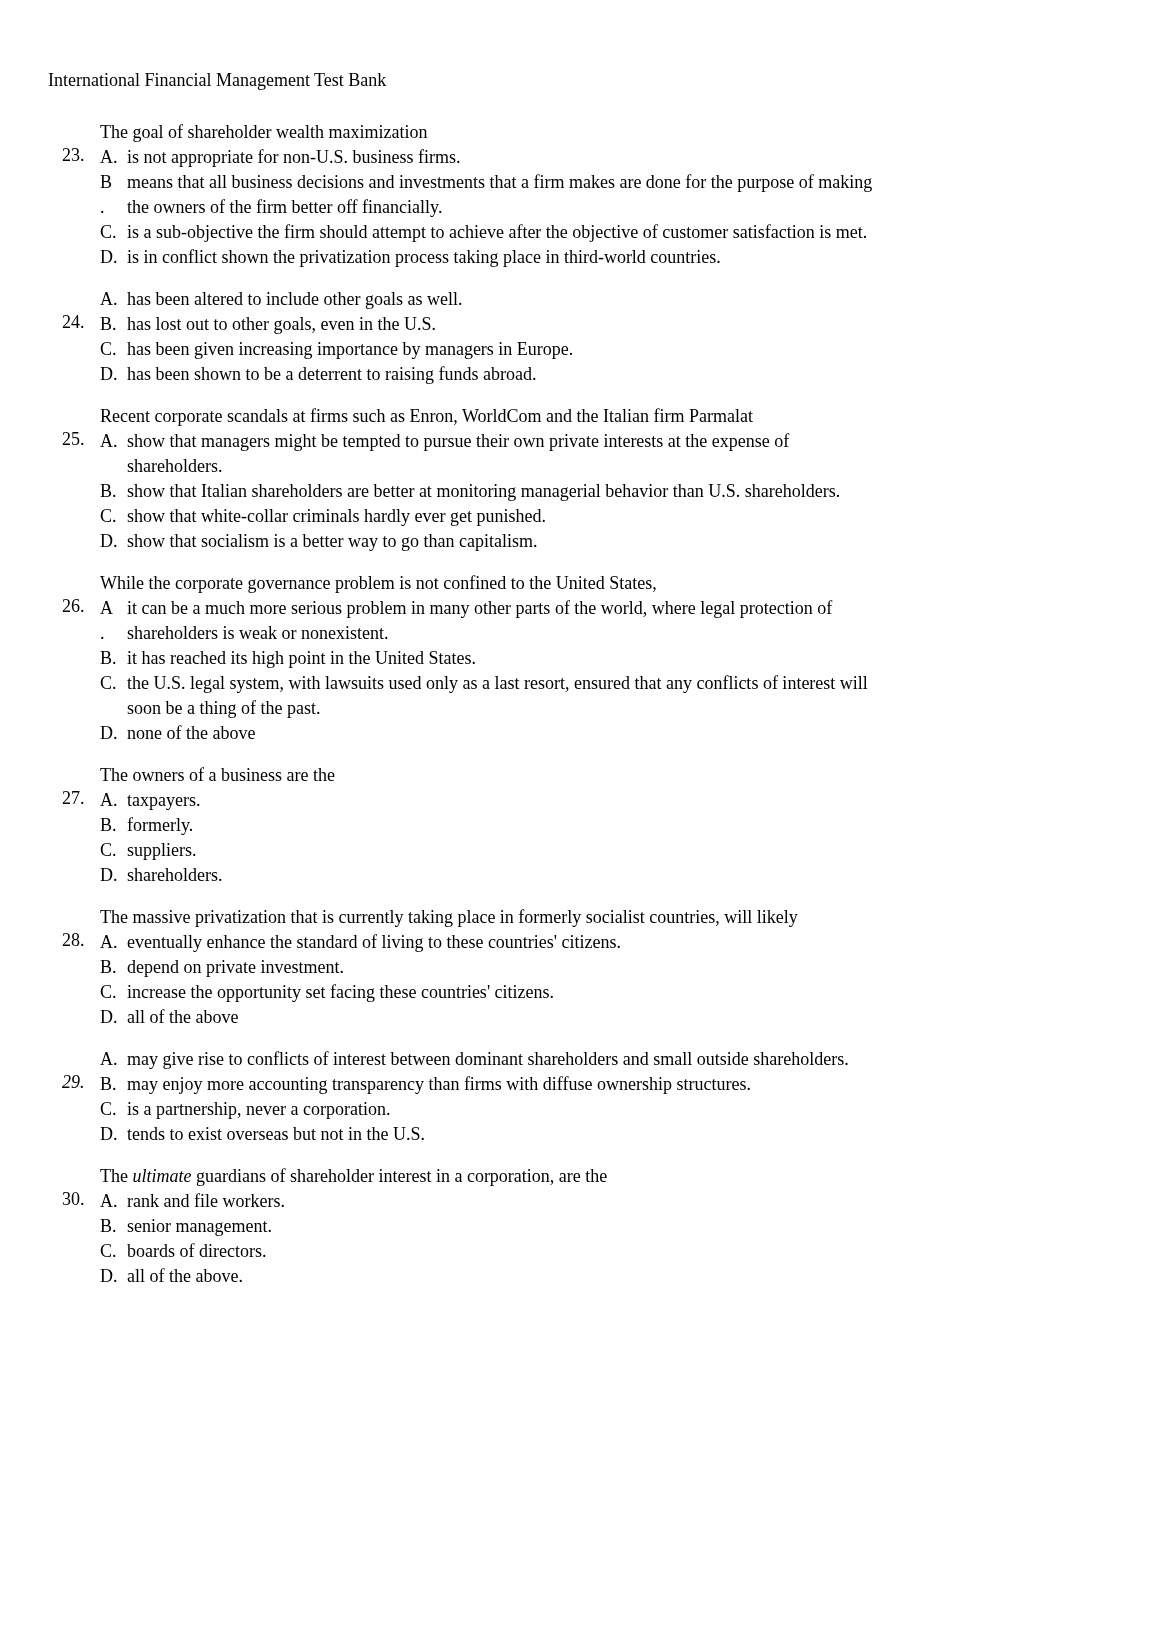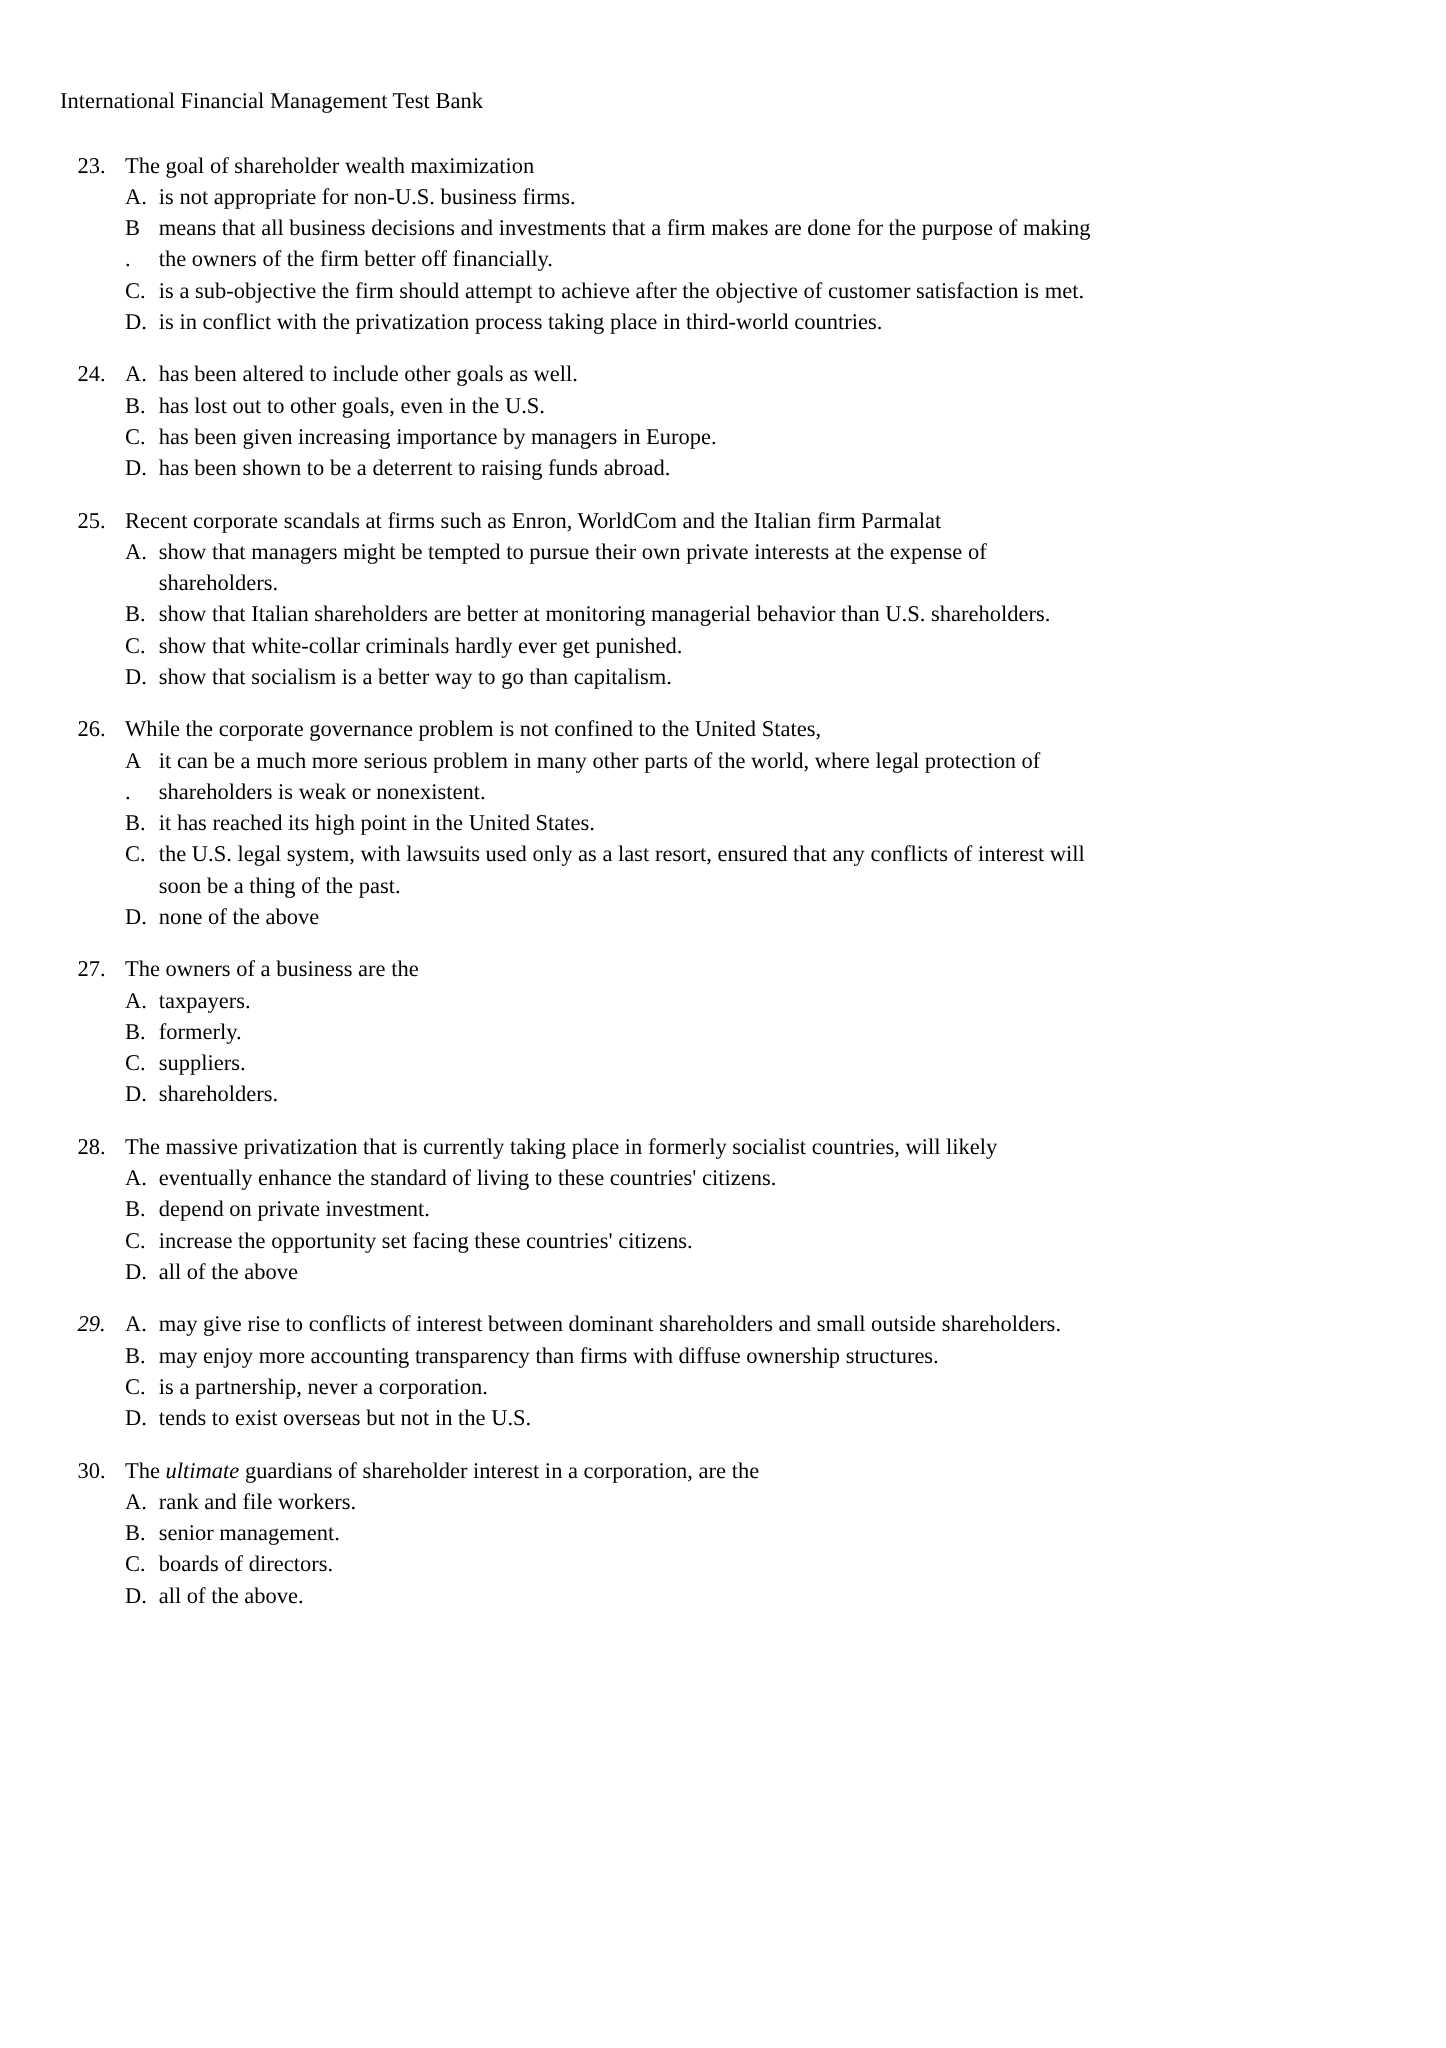--- a/index.html
+++ b/index.html
@@ -26,20 +26,21 @@
   .questions {
     margin: 27px 0 0 14px;
   }
   .question {
     display: flex;
     margin-bottom: 17px;
   }
   .q-number {
     flex: 0 0 38px;
     width: 38px;
+    margin-top: 23px;
   }
   .q-body {
     flex: 1 1 auto;
     min-width: 0;
   }
   .q-prompt {
     white-space: normal;
   }
   .option {
     display: flex;
@@ -77,21 +78,21 @@
 .</div>
             <div class="opt-text">means that all business decisions and investments that a firm makes are done for the purpose of making
 the owners of the firm better off financially.</div>
           </div>
           <div class="option">
             <div class="opt-label">C.</div>
             <div class="opt-text">is a sub-objective the firm should attempt to achieve after the objective of customer satisfaction is met.</div>
           </div>
           <div class="option">
             <div class="opt-label">D.</div>
-            <div class="opt-text">is in conflict with the privatization process taking place in third-world countries.</div>
+            <div class="opt-text">is in conflict shown the privatization process taking place in third-world countries.</div>
           </div>
         </div>
       </div>
       <div class="question">
         <div class="q-number">24.</div>
         <div class="q-body">
           <div class="option">
             <div class="opt-label">A.</div>
             <div class="opt-text">has been altered to include other goals as well.</div>
           </div>

